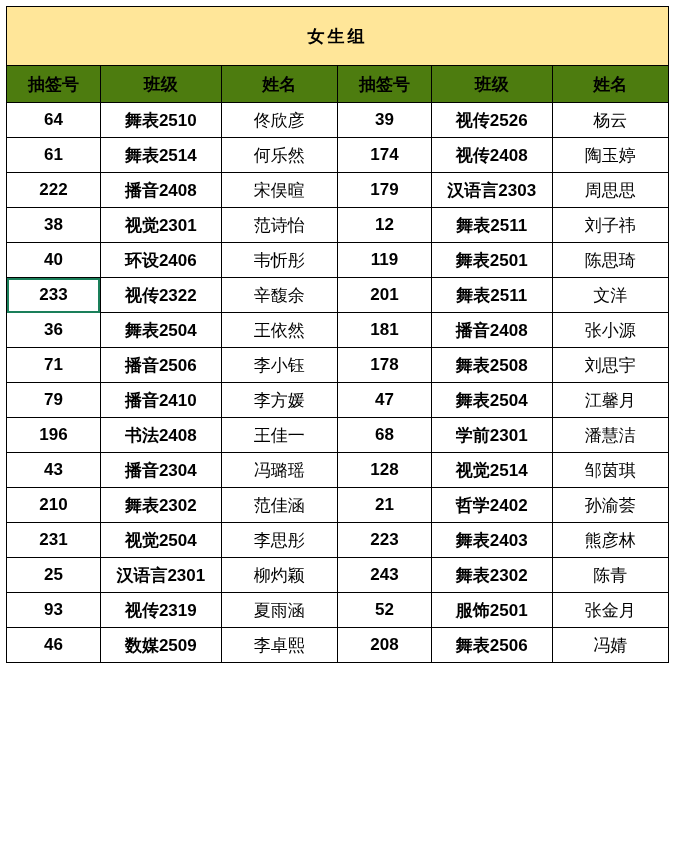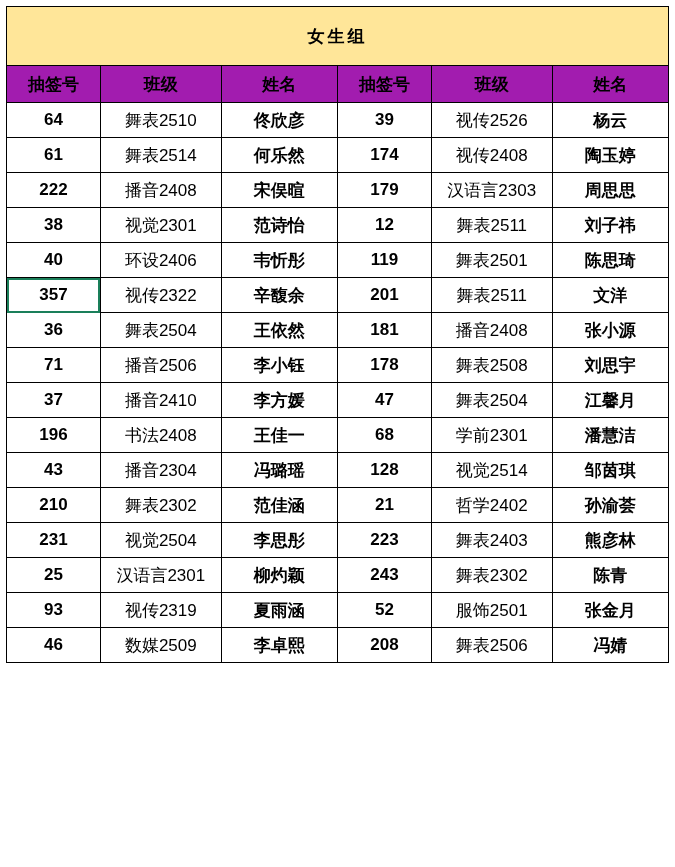--- a/index.html
+++ b/index.html
@@ -43,35 +43,35 @@
 
   .title-cell {
     background: #ffe699;
     height: 58px !important;
     font-size: 29px;
     font-weight: bold;
     letter-spacing: 3px;
     color: #000000;
   }
   .head-cell {
-    background: #a21caf;
+    background: #4d7c0f;
     font-weight: bold;
     font-size: 18px;
     height: 36px !important;
   }
   .num-cell {
     font-weight: bold;
     font-size: 18px;
   }
   .cls-cell {
+    font-weight: bold;
+    font-size: 17px;
+  }
+  .nam-cell {
     font-weight: normal;
-    font-size: 17px;
-  }
-  .nam-cell {
-    font-weight: bold;
     font-size: 18px;
   }
   .sel-cell {
     outline: 2px solid #1a7f5a;
     outline-offset: -2px;
   }
 </style>
 </head>
 <body>
 
@@ -131,21 +131,21 @@
         </tr>
         <tr>
           <td class="num-cell">40</td>
           <td class="cls-cell">环设2406</td>
           <td class="nam-cell">韦忻彤</td>
           <td class="num-cell">119</td>
           <td class="cls-cell">舞表2501</td>
           <td class="nam-cell">陈思琦</td>
         </tr>
         <tr>
-          <td class="num-cell sel-cell">357</td>
+          <td class="num-cell sel-cell">233</td>
           <td class="cls-cell">视传2322</td>
           <td class="nam-cell">辛馥余</td>
           <td class="num-cell">201</td>
           <td class="cls-cell">舞表2511</td>
           <td class="nam-cell">文洋</td>
         </tr>
         <tr>
           <td class="num-cell">36</td>
           <td class="cls-cell">舞表2504</td>
           <td class="nam-cell">王依然</td>
@@ -155,21 +155,21 @@
         </tr>
         <tr>
           <td class="num-cell">71</td>
           <td class="cls-cell">播音2506</td>
           <td class="nam-cell">李小钰</td>
           <td class="num-cell">178</td>
           <td class="cls-cell">舞表2508</td>
           <td class="nam-cell">刘思宇</td>
         </tr>
         <tr>
-          <td class="num-cell">37</td>
+          <td class="num-cell">79</td>
           <td class="cls-cell">播音2410</td>
           <td class="nam-cell">李方媛</td>
           <td class="num-cell">47</td>
           <td class="cls-cell">舞表2504</td>
           <td class="nam-cell">江馨月</td>
         </tr>
         <tr>
           <td class="num-cell">196</td>
           <td class="cls-cell">书法2408</td>
           <td class="nam-cell">王佳一</td>

